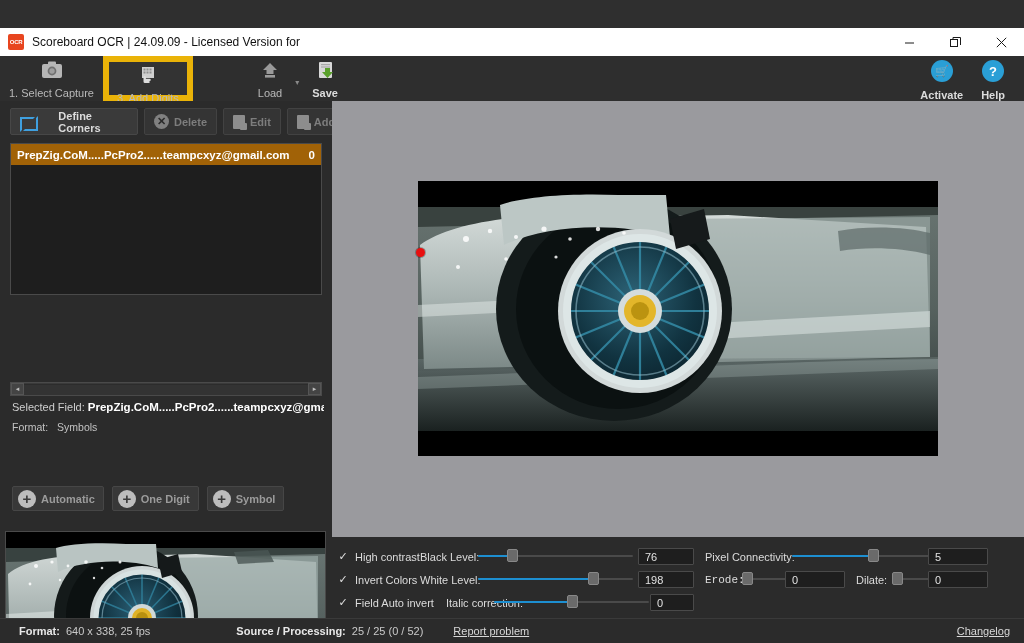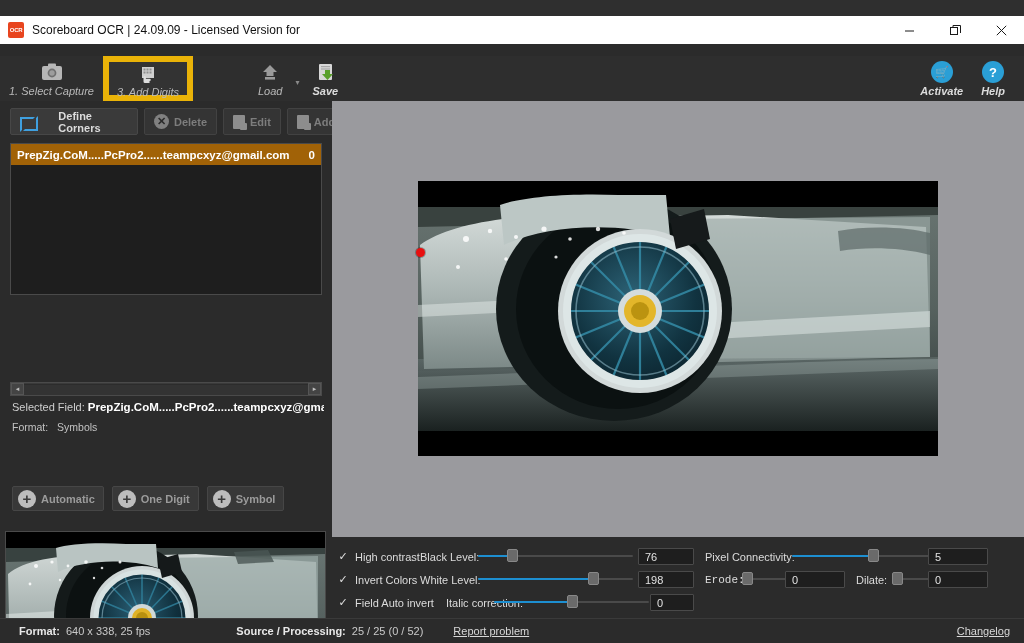--- a/index.html
+++ b/index.html
@@ -10,21 +10,21 @@
     font-family: "Liberation Sans", sans-serif;
     -webkit-font-smoothing: antialiased;
   }
   #app { position: relative; width:1024px; height:643px; background:#2b2b2b; }
 
   
   .desktop-top { position:absolute; left:0; top:0; width:1024px; height:28px; background:#2f2f2f; }
 
   
   .titlebar {
-    position:absolute; left:0; top:16px; width:1024px; height:28px;
+    position:absolute; left:0; top:28px; width:1024px; height:28px;
     background:#ffffff; display:flex; align-items:center;
   }
   .app-icon {
     width:16px; height:16px; margin-left:8px; margin-right:8px;
     background:#e8451f; border-radius:2px;
     display:flex; align-items:center; justify-content:center;
     font-size:6px; color:#fff; font-weight:bold; letter-spacing:-0.3px;
     font-family:"Liberation Sans", sans-serif;
   }
   .title-text { font-size:12px; color:#111; white-space:nowrap; }
@@ -39,21 +39,21 @@
     position:absolute; left:0; top:56px; width:1024px; height:45px;
     background:#2e2e2e; display:flex; align-items:flex-start;
   }
   .tb-item {
     height:45px; padding:3px 8px 2px 8px;
     display:flex; flex-direction:column; align-items:center; justify-content:flex-start;
     color:#b9b9b9; font-size:11px; cursor:default; border:1px solid transparent;
   }
   .tb-item.active { border:6px solid #eab308; background:#333333; }
   .tb-item .glyph { height:24px; display:flex; align-items:center; justify-content:center; }
-  .tb-item .lbl { margin-top:1px; white-space:nowrap;font-style:italic; }
+  .tb-item .lbl { margin-top:7px; white-space:nowrap; }
   .tb-gap { width:56px; }
   .tb-caret { color:#8a8a8a; font-size:8px; align-self:center; margin:0 4px; padding-top:8px; }
   .tb-spacer { flex:1; }
   .tb-item.accent .lbl { color:#dcdcdc; font-weight:bold; }
 
   
   .circ { width:22px; height:22px; border-radius:50%; display:flex; align-items:center; justify-content:center; }
   .circ.blue { background:#2a9fd6; color:#fff; font-size:13px; font-weight:bold; }
 
   

